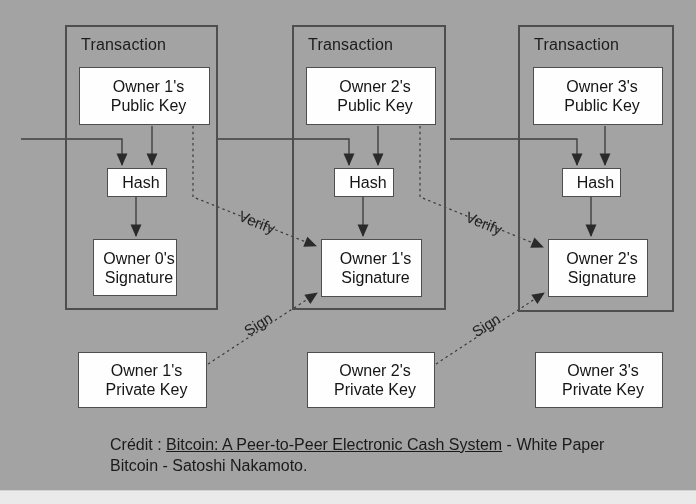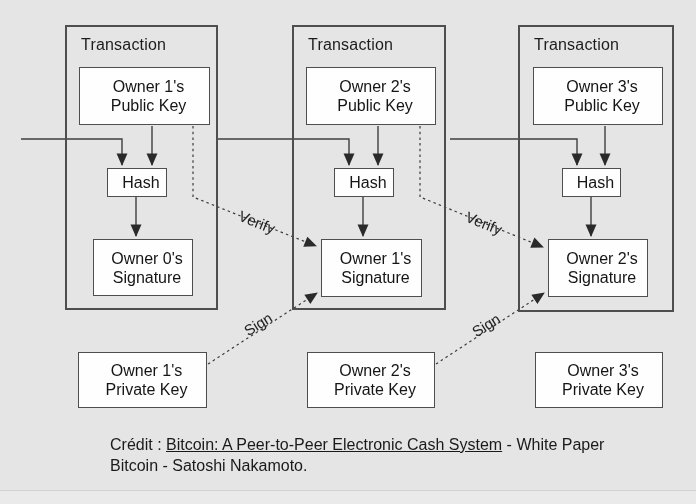--- a/index.html
+++ b/index.html
@@ -1,20 +1,20 @@
 <!DOCTYPE html>
 <html><head>
 <meta charset="utf-8">
 <style>
   html, body { margin: 0; padding: 0; background: #ffffff; }
   #stage {
     position: relative;
     width: 696px;
     height: 504px;
-    background: #e5e5e5;
+    background: #a3a3a3;
     font-family: "Liberation Sans", "DejaVu Sans", sans-serif;
     color: #1c1c1c;
     overflow: hidden;
   }
   .abs { position: absolute; box-sizing: border-box; }
 
   
   .txn-box {
     border: 2px solid #4e4e4e;
     background: transparent;
@@ -109,21 +109,21 @@
     <line x1="208" y1="364" x2="317" y2="293" stroke="#3a3a3a" stroke-width="1.2" stroke-dasharray="2.5 3.2" marker-end="url(#arrow)"></line>
     <line x1="436" y1="364" x2="544" y2="293" stroke="#3a3a3a" stroke-width="1.2" stroke-dasharray="2.5 3.2" marker-end="url(#arrow)"></line>
   </svg>
 
   <div class="abs txn-box" style="left:65px; top:25px; width:153px; height:285px;">
     <div class="txn-title">Transaction</div>
   </div>
   <div class="abs node" style="left:79px; top:67px; width:131px; height:58px;">Owner 1's
 Public Key</div>
   <div class="abs node" style="left:107px; top:168px; width:60px; height:29px;">Hash</div>
-  <div class="abs node" style="left:93px; top:239px; width:100px; height:57px;">Owner 0's
+  <div class="abs node" style="left:93px; top:239px; width:84px; height:57px;">Owner 0's
 Signature</div>
 
   <div class="abs txn-box" style="left:292px; top:25px; width:154px; height:285px;">
     <div class="txn-title">Transaction</div>
   </div>
   <div class="abs node" style="left:306px; top:67px; width:130px; height:58px;">Owner 2's
 Public Key</div>
   <div class="abs node" style="left:334px; top:168px; width:60px; height:29px;">Hash</div>
   <div class="abs node" style="left:321px; top:239px; width:101px; height:58px;">Owner 1's
 Signature</div>

